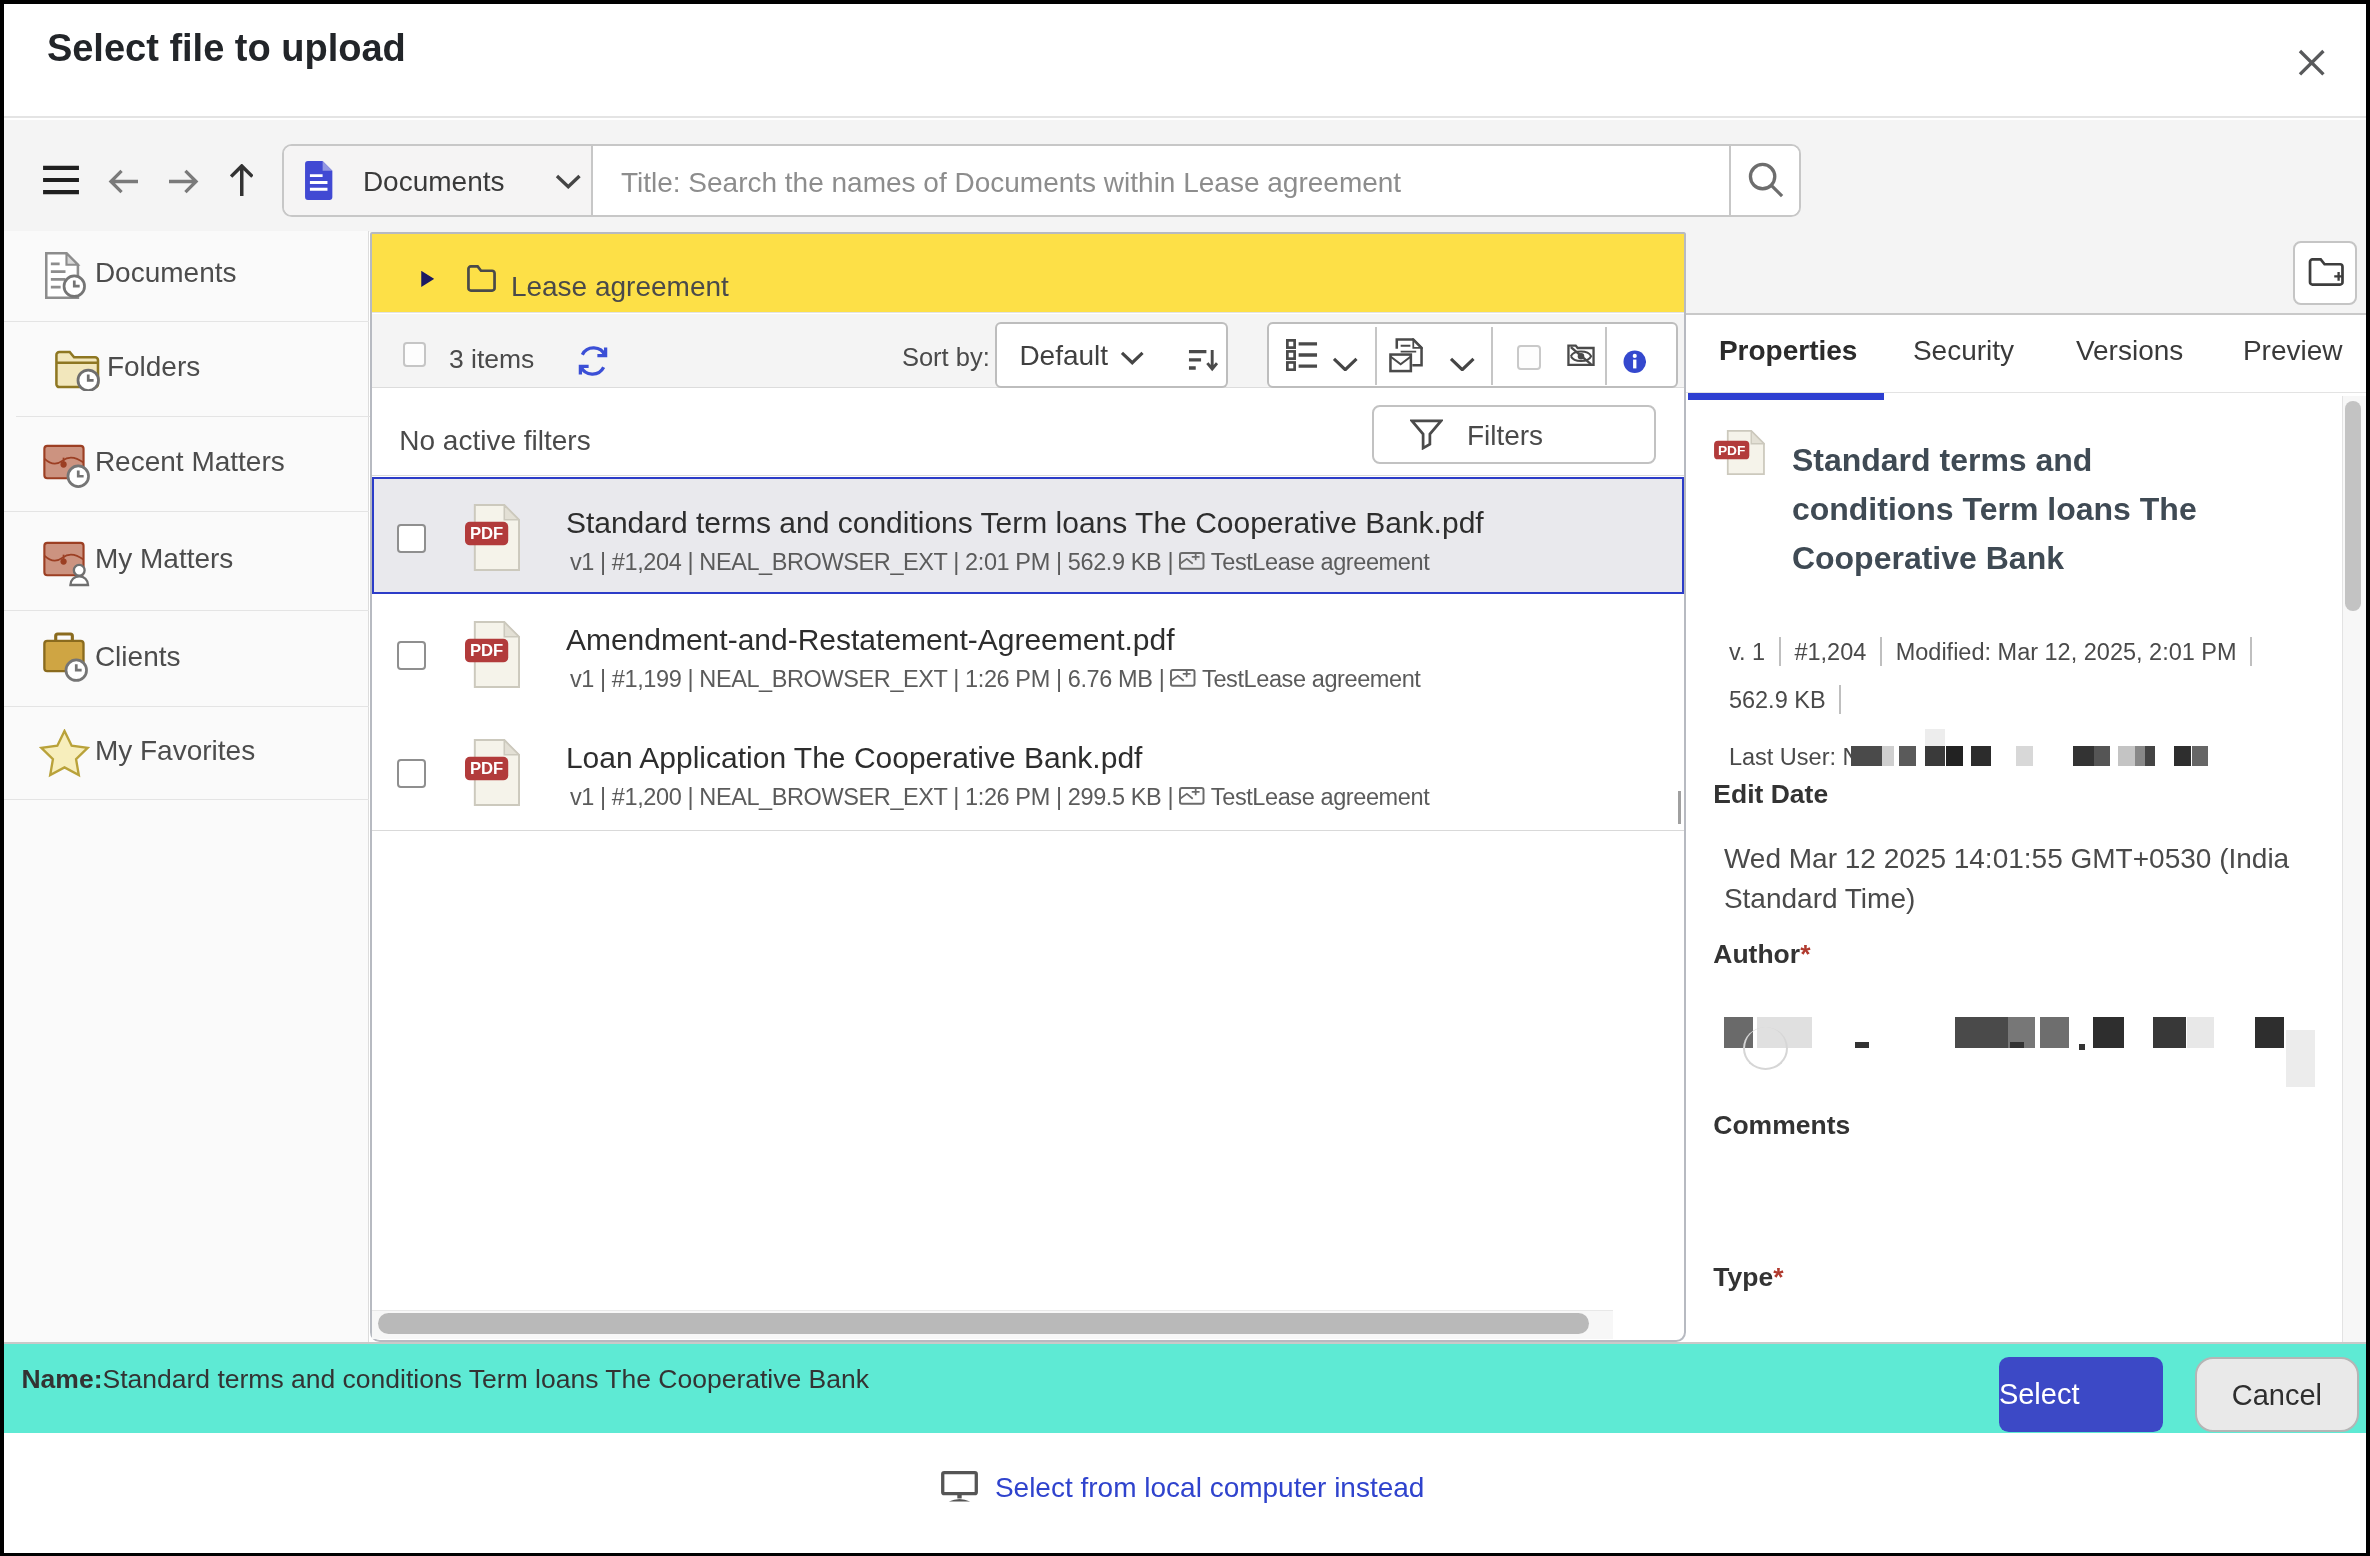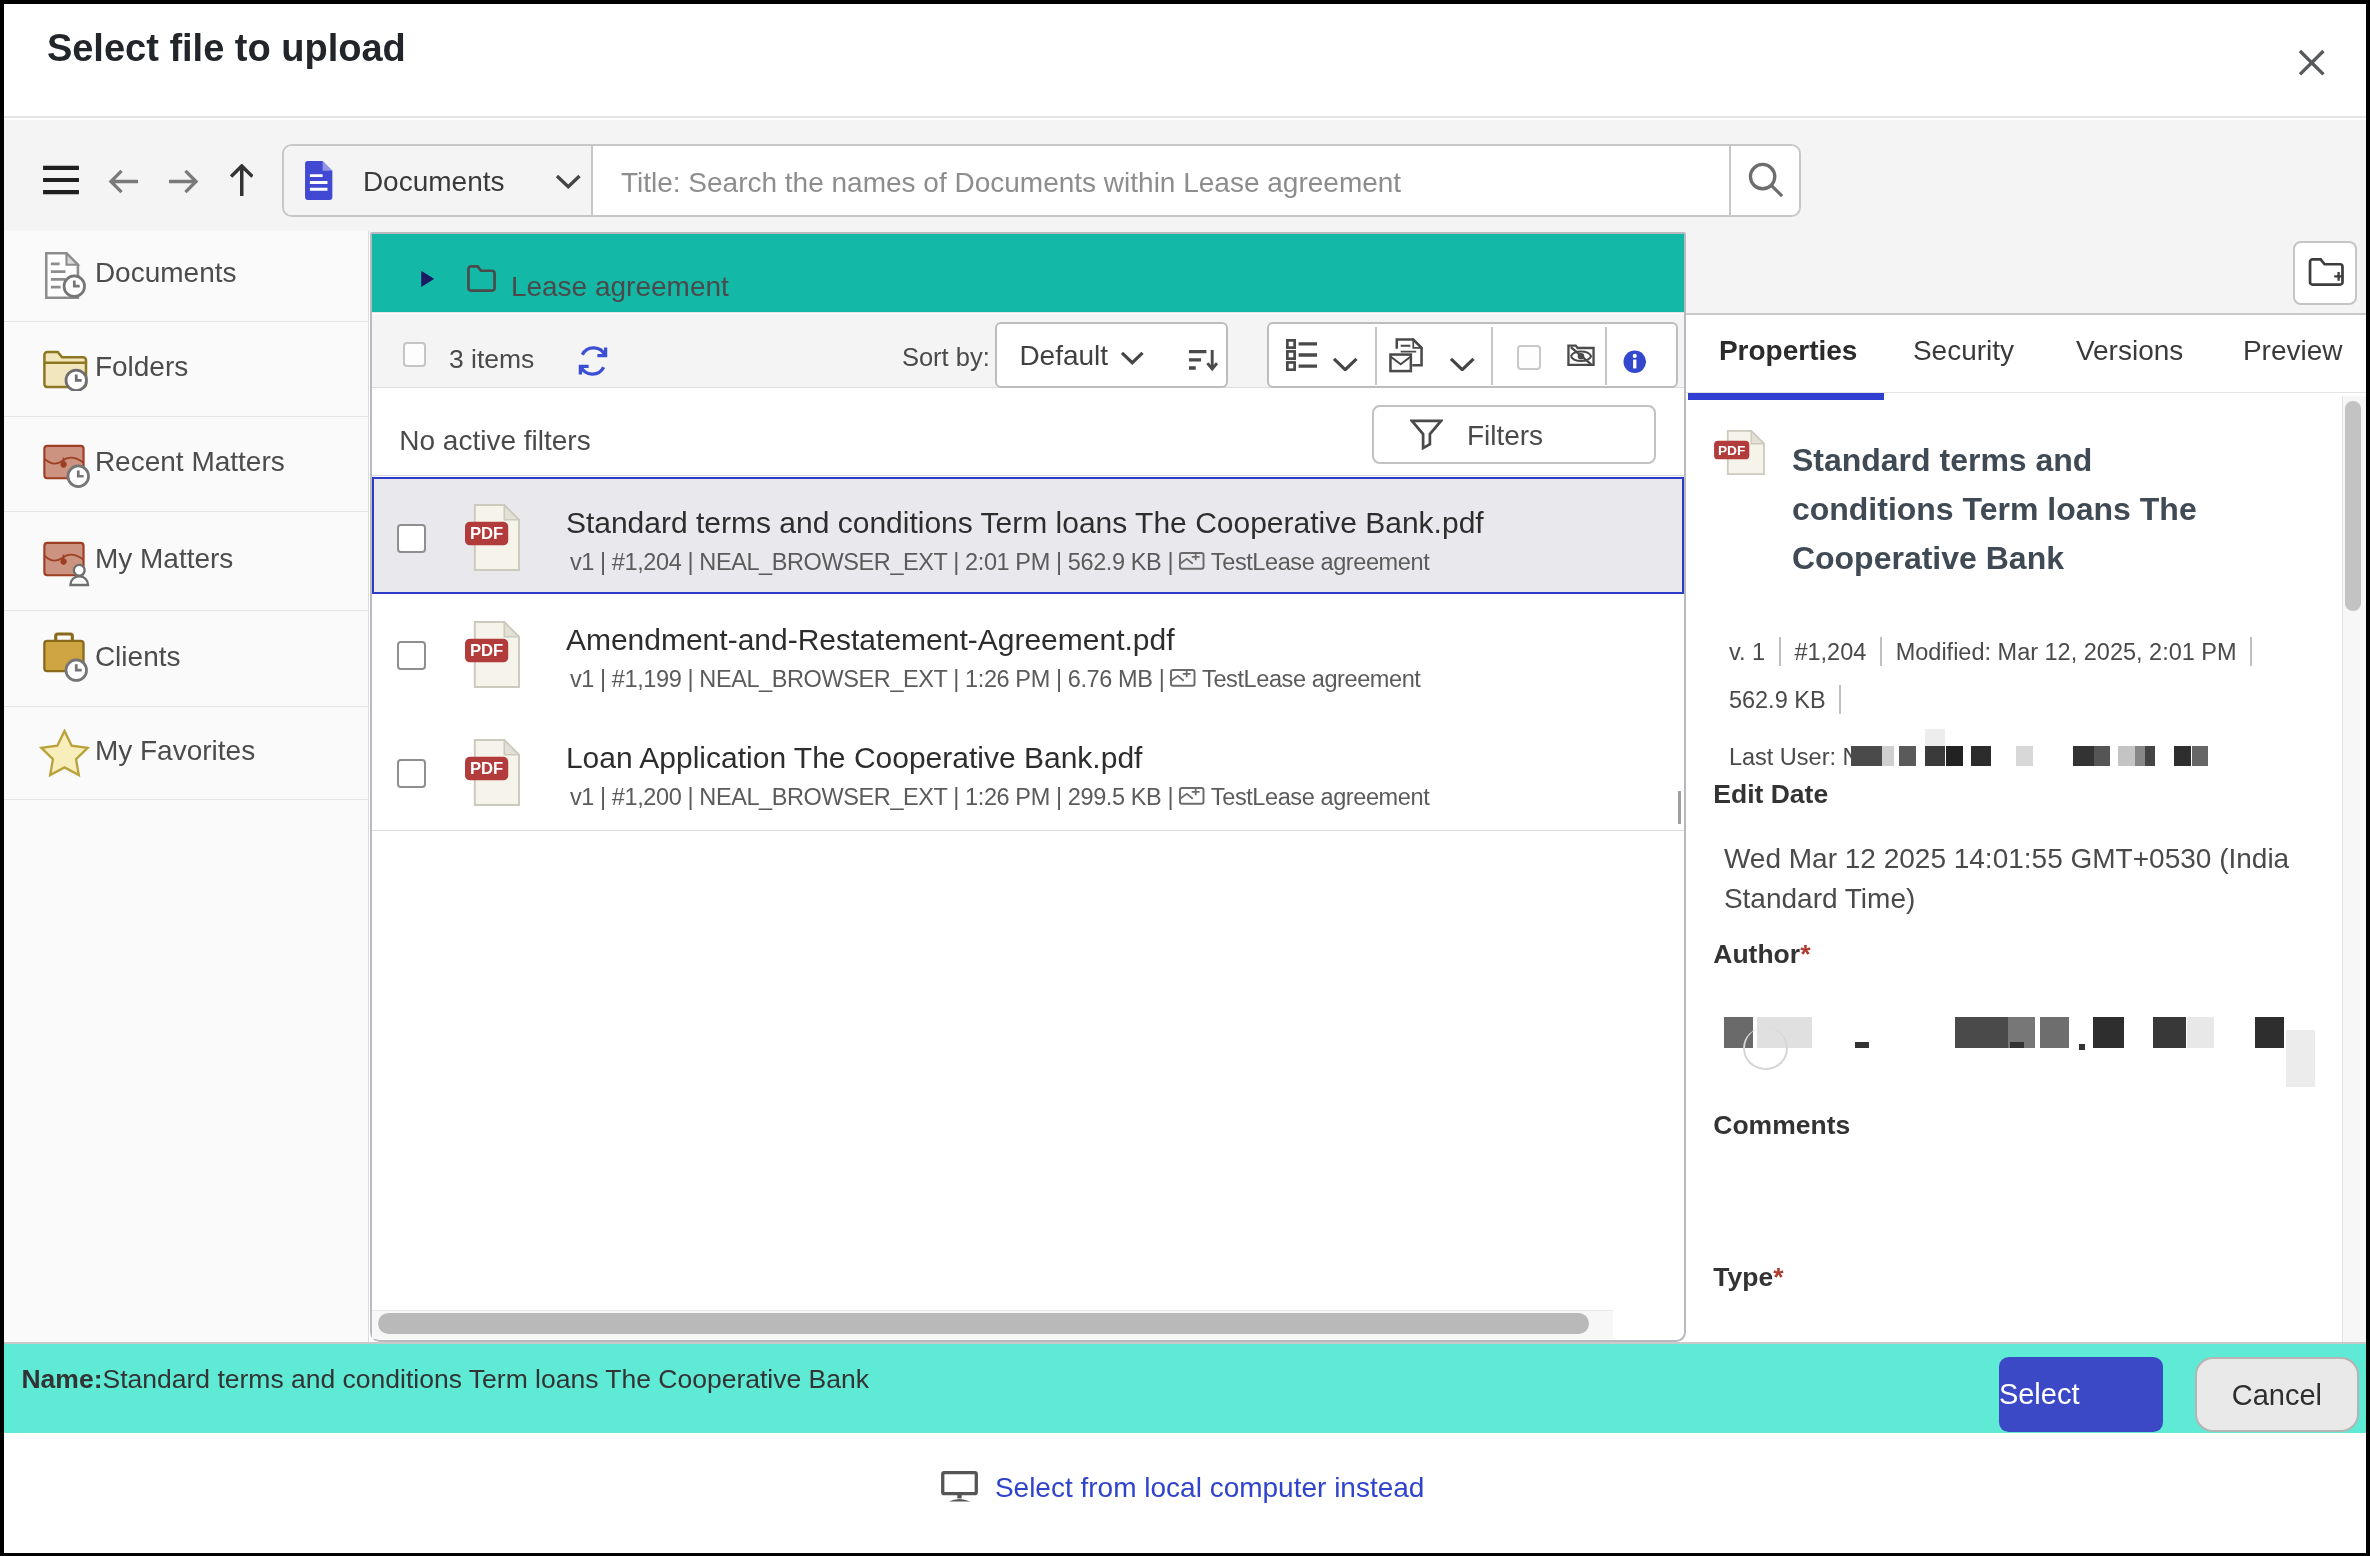--- a/index.html
+++ b/index.html
@@ -21,21 +21,21 @@
 .inp-text { position:absolute; left:337px; top:20.6px; font-size:28px; color:#8d8d8d; }
 .sbtn-seg { position:absolute; right:0; top:0; width:70px; height:69px; border-left:2px solid #c7c7c7; border-radius:0 7.8px 7.8px 0; background:#fff; }
 
 
 .sidebar { position:absolute; left:0; top:227px; width:365px; height:1111px; background:#fafafa; border-right:1px solid #dcdcdc; }
 .side-item { position:absolute; left:0; width:365px; border-bottom:1px solid #e4e4e4; }
 .side-label { position:absolute; left:91px; font-size:28px; color:#4c4c4c; }
 
 
 .listbox { position:absolute; left:366px; top:228px; width:1316px; height:1110px; border:2px solid #b7bac1; border-radius:2px 2px 9.8px 9.8px; background:#fff; }
-.crumb { position:absolute; left:0; top:0; width:1312px; height:79px; background:#14b8a6; border-bottom:1px solid #e3e3e3; }
+.crumb { position:absolute; left:0; top:0; width:1312px; height:79px; background:#fde047; border-bottom:1px solid #e3e3e3; }
 .itemsbar { position:absolute; left:0; top:80px; width:1312px; height:74px; background:#f4f4f4; border-bottom:1px solid #dcdcdc; }
 .filtersrow { position:absolute; left:0; top:154px; width:1312px; height:88px; background:#fff; border-bottom:1px solid #d9d9d9; }
 
 .row { position:absolute; left:0; width:1312px; background:#fff; }
 .row.sel { background:#e9e9ed; border:2px solid #2c3cc8; }
 .row-title { position:absolute; font-size:30px; color:#2d2d2d; white-space:nowrap; }
 .row-meta { position:absolute; font-size:23.5px; letter-spacing:-0.4px; color:#5b5b5b; white-space:nowrap; }
 .cb { position:absolute; border:2.9px solid #8f8f8f; border-radius:3.9px; background:#fff; }
 
 
@@ -106,21 +106,21 @@
     <div class="side-item" style="top:0; height:91px;">
       <div class="side-label" style="top:26.5px;">Documents</div>
       <svg class="abs" style="left:41px; top:21.6px;" width="41" height="47" viewBox="0 0 42 48">
         <path d="M1.3 1.3 H22 L33.7 13 V46.7 H1.3 Z" fill="#fff" stroke="#8d8d8d" stroke-width="2.6"></path>
         <path d="M22 1.3 L33.7 13 H22 Z" fill="#d9d9d9" stroke="#8d8d8d" stroke-width="2.2"></path>
         <path d="M6 12 H15 M6 20 H21 M6 28 H21 M6 36 H16" stroke="#8d8d8d" stroke-width="2.8" fill="none"></path>
         <circle cx="30" cy="35" r="10.5" fill="#fff" stroke="#757575" stroke-width="2.8"></circle>
         <path d="M30 29 V35 H35.5" stroke="#757575" stroke-width="2.8" fill="none"></path>
       </svg>
     </div>
-    <div class="side-item" style="top:91px; height:95px;">
+    <div class="side-item" style="top:91px; height:95px;margin-left:12px;">
       <div class="side-label" style="top:29px;">Folders</div>
       <svg class="abs" style="left:39px; top:28px;" width="45" height="41" viewBox="0 0 46 42">
         <path d="M1.4 5 a3 3 0 0 1 3-3 H15 l4.5 5.5 H41 a3 3 0 0 1 3 3 V35 a3 3 0 0 1 -3 3 H4.4 a3 3 0 0 1 -3-3 Z" fill="#f2e7bc" stroke="#8e7722" stroke-width="2.6"></path>
         <path d="M1.4 13 H44.4" stroke="#8e7722" stroke-width="2.6"></path>
         <circle cx="34" cy="31" r="10.5" fill="#fff" stroke="#6e6e6e" stroke-width="2.8"></circle>
         <path d="M34 25 V31 H39.5" stroke="#6e6e6e" stroke-width="2.8" fill="none"></path>
       </svg>
     </div>
     <div class="side-item" style="top:186px; height:95px;">
       <div class="side-label" style="top:29px;">Recent Matters</div>

